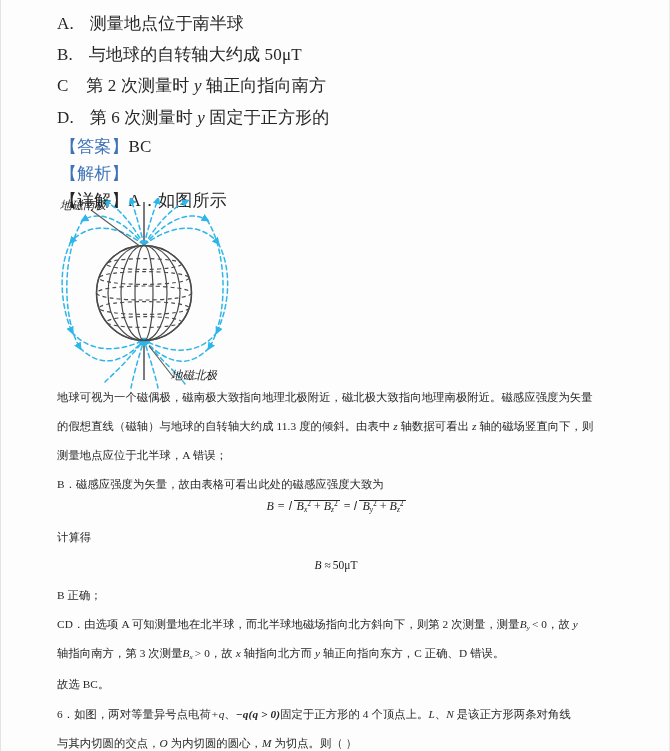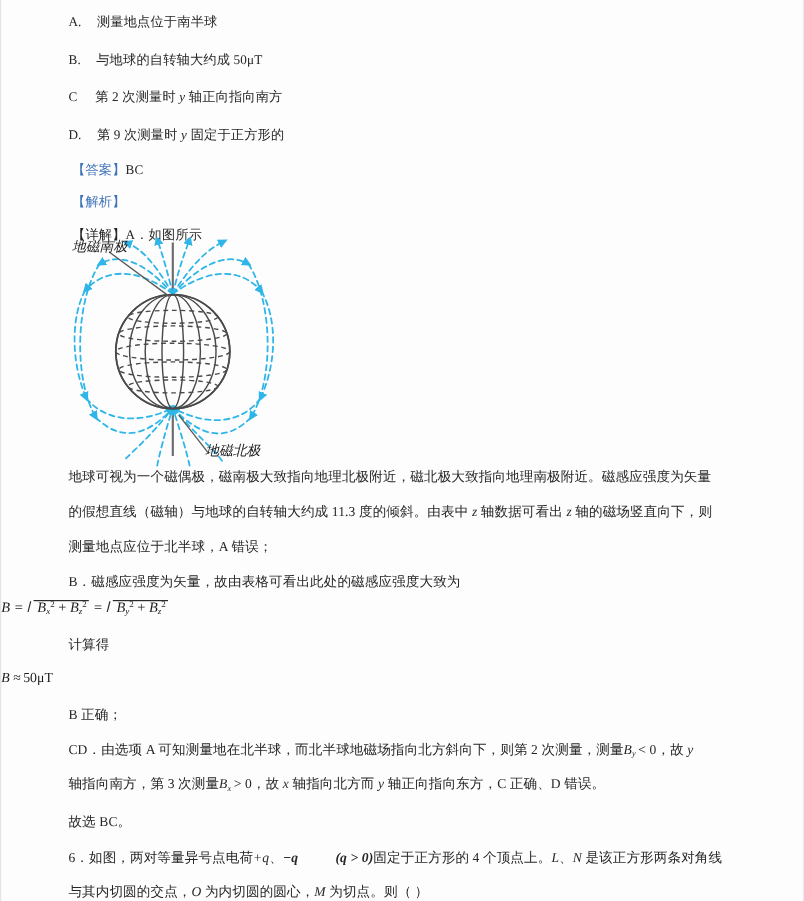--- a/index.html
+++ b/index.html
@@ -11,41 +11,42 @@
     overflow:hidden;
   }
   .page {
     position:relative;
     width:670px; height:751px;
     background:#fdfdfd;
     border-left:1px solid #e4e4e4;
     border-right:1px solid #ececec;
   }
   .line {
-    font-size:11px;
+    font-size:17px;
     line-height:1.25;
     color:#262626;
     letter-spacing:0.15px;
     white-space:nowrap;
   }
   .opt { position:absolute; }
   .blue { color:#3f73b8; }
   .bracket { font-family:"Liberation Serif", serif; }
   .it { font-style:italic; font-family:"Liberation Serif", serif; }
   .para {
     position:absolute;
     font-size:11.3px;
     color:#262626;
     letter-spacing:0.1px;
     white-space:nowrap;
   }
   .centered-formula {
     position:absolute;
     width:670px;
     left:0;
+    text-align:center;
     font-size:12px;
   }
   
   .mvar { font-style:italic; font-family:"Liberation Serif", serif; }
   .sub { font-size:0.62em; vertical-align:-0.28em; font-style:italic; }
   .sup { font-size:0.62em; vertical-align:0.52em; }
   .radical {
     display:inline-block;
     position:relative;
     padding-left:9px;
@@ -103,21 +104,21 @@
 
   <div class="opt line" style="left:56px; top:75px;">
     <span>C</span>
     <span style="display:inline-block;width:9px;"></span>
     <span>第 2 次测量时 </span><span class="it">y</span><span> 轴正向指向南方</span>
   </div>
 
   <div class="opt line" style="left:56px; top:107px;">
     <span>D.</span>
     <span style="display:inline-block;width:7px;"></span>
-    <span>第 9 次测量时 </span><span class="it">y</span><span> 固定于正方形的</span>
+    <span>第 6 次测量时 </span><span class="it">y</span><span> 固定于正方形的</span>
   </div>
 
   <div class="opt line" style="left:59px; top:136px;">
     <span class="blue bracket">【答案】</span><span>BC</span>
   </div>
 
   <div class="opt line" style="left:59px; top:163px;">
     <span class="blue bracket">【解析】</span>
   </div>
 
@@ -216,20 +217,20 @@
     <span>CD．由选项 A 可知测量地在北半球，而北半球地磁场指向北方斜向下，则第 2 次测量，测量</span><span class="mvar">B</span><span class="sub">y</span><span style="display:inline-block;width:2px;"></span><span>&lt; 0</span><span>，故 </span><span class="it">y</span>
   </div>
 
   <div class="para" style="left:56px; top:646px;">
     <span>轴指向南方，第 3 次测量</span><span class="mvar">B</span><span class="sub">x</span><span style="display:inline-block;width:2px;"></span><span>&gt; 0</span><span>，故 </span><span class="it">x</span><span> 轴指向北方而 </span><span class="it">y</span><span> 轴正向指向东方，C 正确、D 错误。</span>
   </div>
 
   <div class="para" style="left:56px; top:677px;">故选 BC。</div>
 
   <div class="para" style="left:56px; top:707px;">
-    <span>6．</span><span>如图，两对等量异号点电荷</span><span class="mvar">+q</span><span>、</span><span class="mvar" style="font-weight:bold;">−q</span><span class="mvar" style="font-weight:bold;margin-left:31px;">(q &gt; 0)</span><span>固定于正方形的 4 个顶点上。</span><span class="it">L</span><span>、</span><span class="it">N</span><span> 是该正方形两条对角线</span>
+    <span>6．</span><span>如图，两对等量异号点电荷</span><span class="mvar">+q</span><span>、</span><span class="mvar" style="font-weight:bold;">−q</span><span class="mvar" style="font-weight:bold;">(q &gt; 0)</span><span>固定于正方形的 4 个顶点上。</span><span class="it">L</span><span>、</span><span class="it">N</span><span> 是该正方形两条对角线</span>
   </div>
 
   <div class="para" style="left:56px; top:736px;">
     <span>与其内切圆的交点，</span><span class="it">O</span><span> 为内切圆的圆心，</span><span class="it">M</span><span> 为切点。则（       ）</span>
   </div>
 
 </div>
 
 </body></html>

